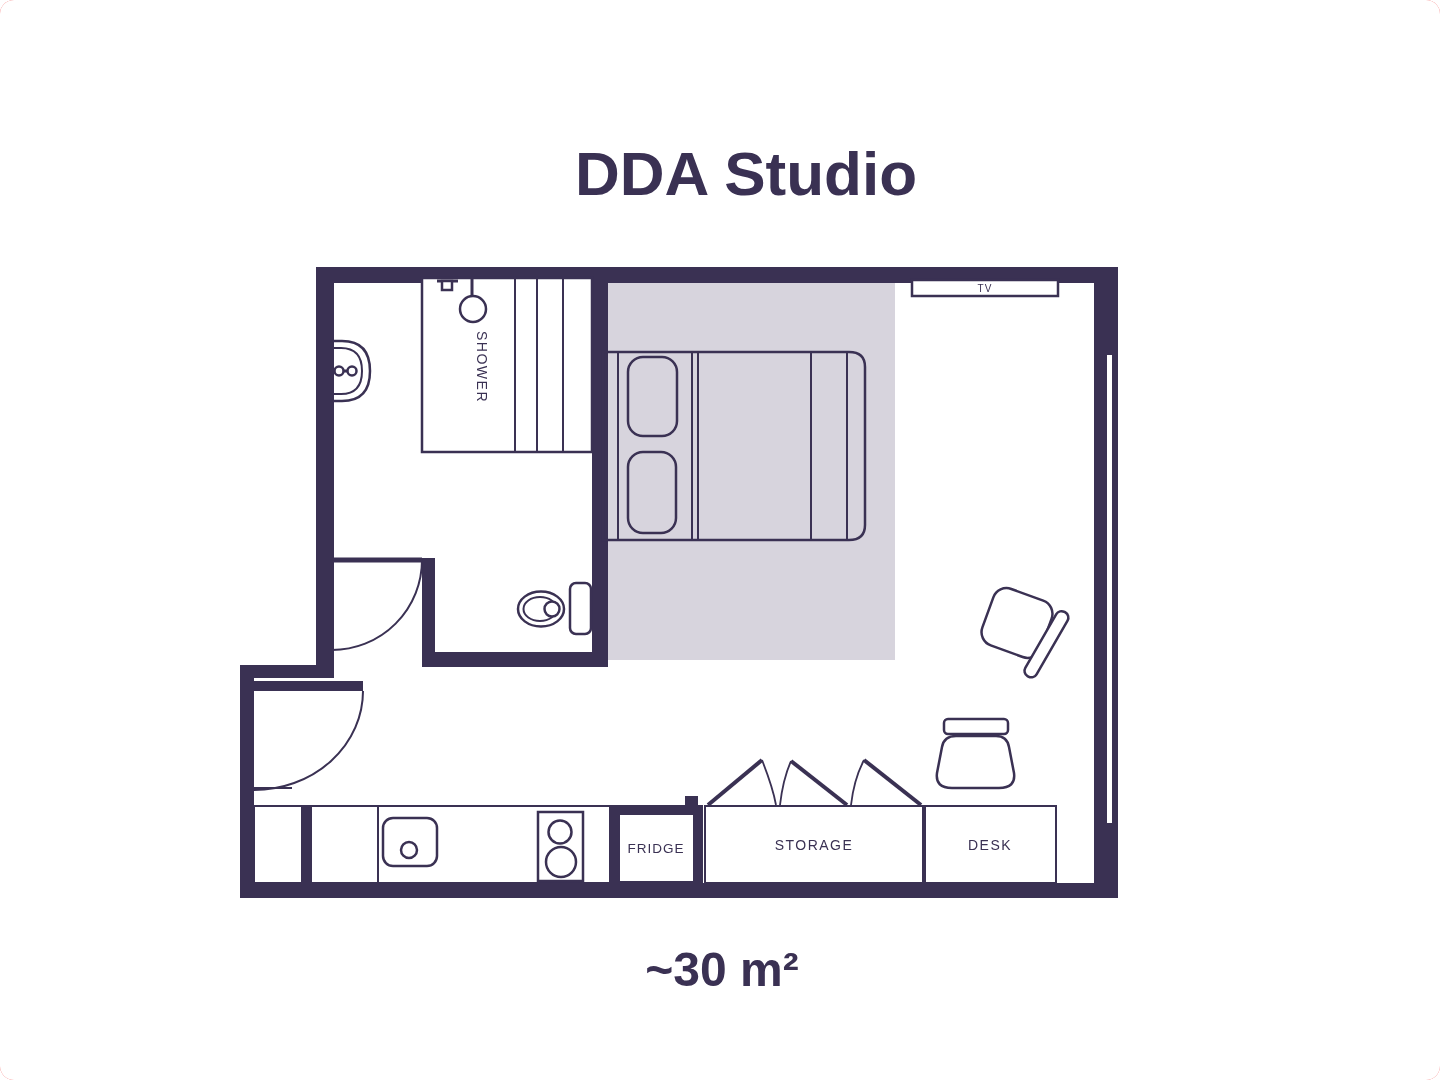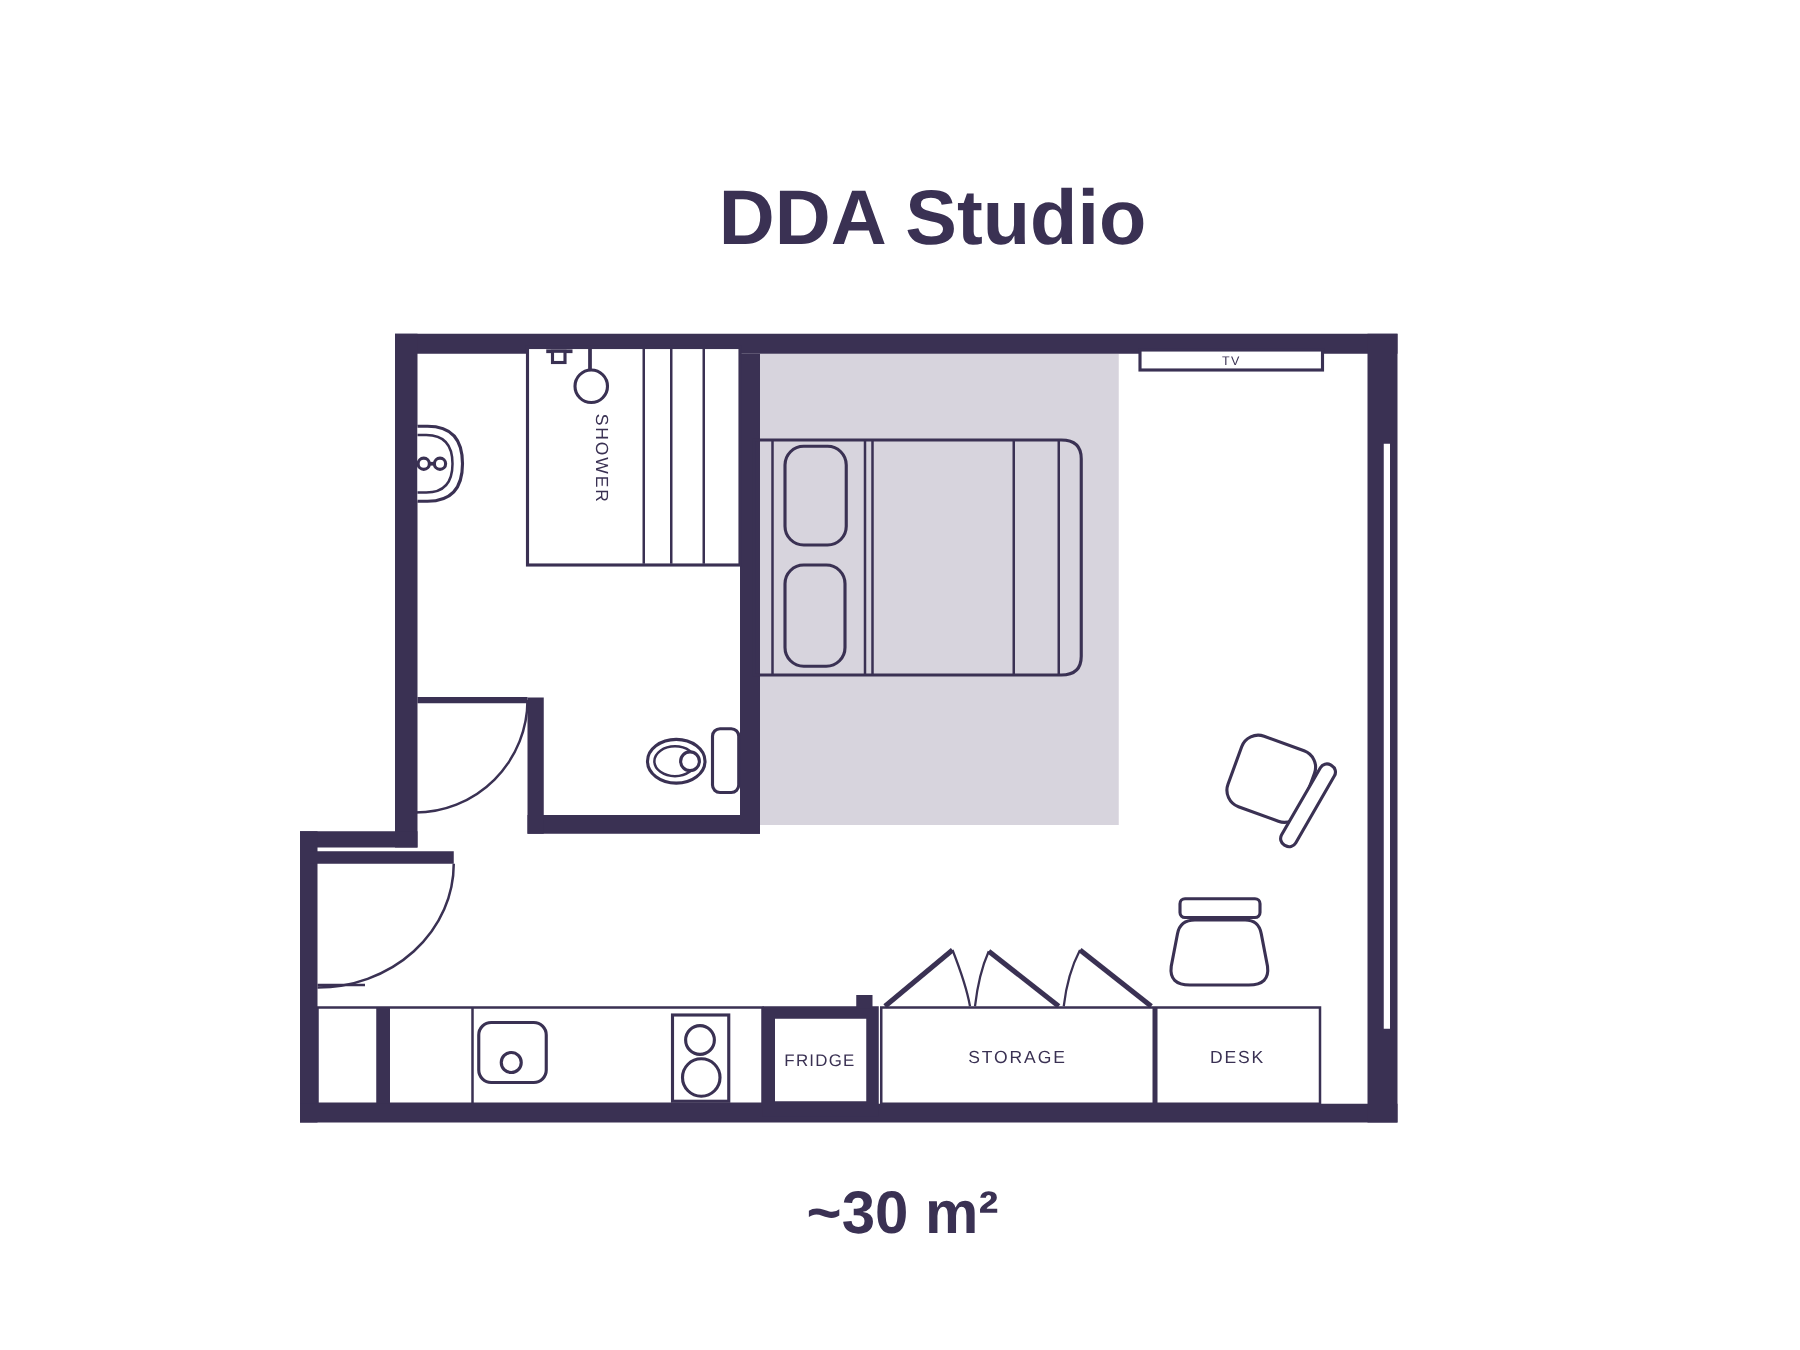--- a/index.html
+++ b/index.html
@@ -2,20 +2,21 @@
 <html><head>
 <meta charset="utf-8">
 <style>
   html,body{margin:0;padding:0;background:#ffffff;}
   .stage{
     position:relative;
     width:1440px;height:1080px;
     background:#ef4444;
     overflow:hidden;
     font-family:"Liberation Sans", sans-serif;
+    border-radius:14px;
   }
   svg{display:block;}
   text{
     font-family:"Liberation Sans", sans-serif;
     fill:#3a3153;
   }
   .room-label{font-size:14px;letter-spacing:1.5px;}
   .tiny-label{font-size:10px;letter-spacing:1px;}
   .fridge-label{font-size:13.5px;letter-spacing:1px;}
   .plan-title{font-size:62px;font-weight:bold;}

